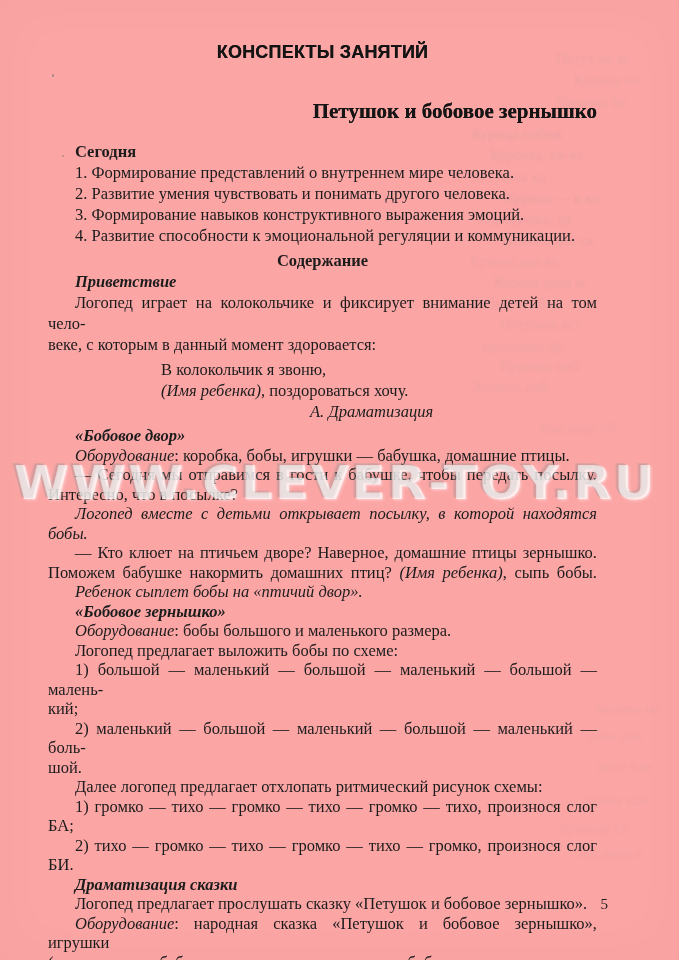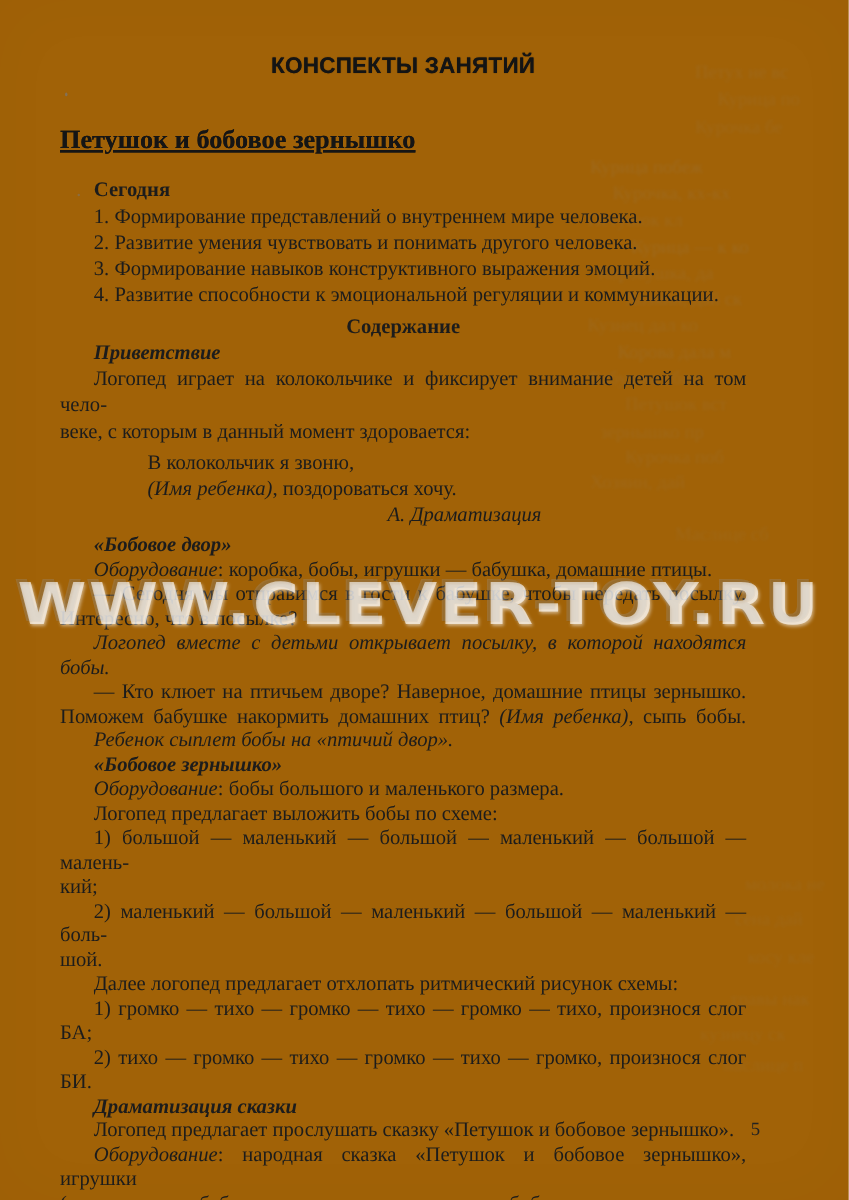--- a/index.html
+++ b/index.html
@@ -3,49 +3,48 @@
 <meta charset="utf-8">
 <style>
   html,body{margin:0;padding:0;}
   body{
     width:679px;height:960px;overflow:hidden;position:relative;
     background:#fdfdfc;
     font-family:"Liberation Serif","DejaVu Serif",serif;
     color:#1b1b1b;
   }
   .page{
-    position:absolute;inset:0;background:#a16207;
+    position:absolute;inset:0;background:#fca5a5;
     box-shadow:inset 0 0 60px rgba(0,0,0,0.025);
   }
   
   .doc-header{
     position:absolute;top:42px;left:48px;width:549px;
     text-align:center;
     font-family:"Liberation Sans","DejaVu Sans",sans-serif;
     font-weight:bold;font-size:18px;letter-spacing:0.2px;
     color:#141414;
     text-shadow:0 0 0.6px #141414;
   }
   .doc-title{
     position:absolute;top:99px;left:48px;width:549px;
-    text-align:left;font-weight:bold;font-size:21px;color:#151515;
+    text-align:right;font-weight:bold;font-size:21px;color:#151515;
     text-shadow:0 0 0.4px #151515;
-    text-decoration:underline;
   }
   
   #flow{
     position:absolute;top:141px;left:48px;width:549px;
     font-size:16.5px;color:#1c1c1c;
   }
   .line{line-height:21px;}
   .line.lb{line-height:19.5px;}
   .indent{text-indent:27px;}
   .center{text-align:center;}
   .just{text-align:justify;text-align-last:justify;}
-  .poem{margin-left:70px;}
+  .poem{margin-left:113px;}
   .attr{margin-left:262px;}
   .gap{margin-top:4px;}
   .b{font-weight:bold;}
   .i{font-style:italic;}
   
   .watermark{
     position:absolute;top:453px;left:12px;width:672px;
     font-family:"DejaVu Sans","Liberation Sans",sans-serif;
     font-weight:bold;font-size:50px;letter-spacing:2px;
     white-space:nowrap;

